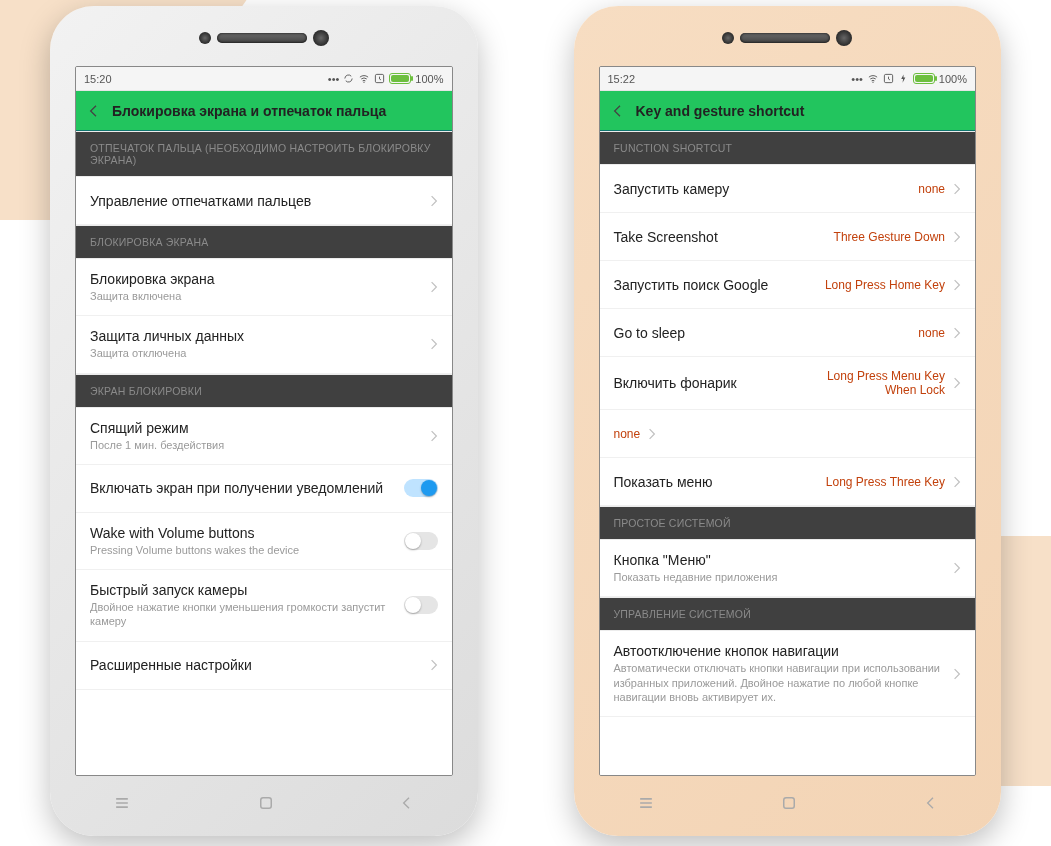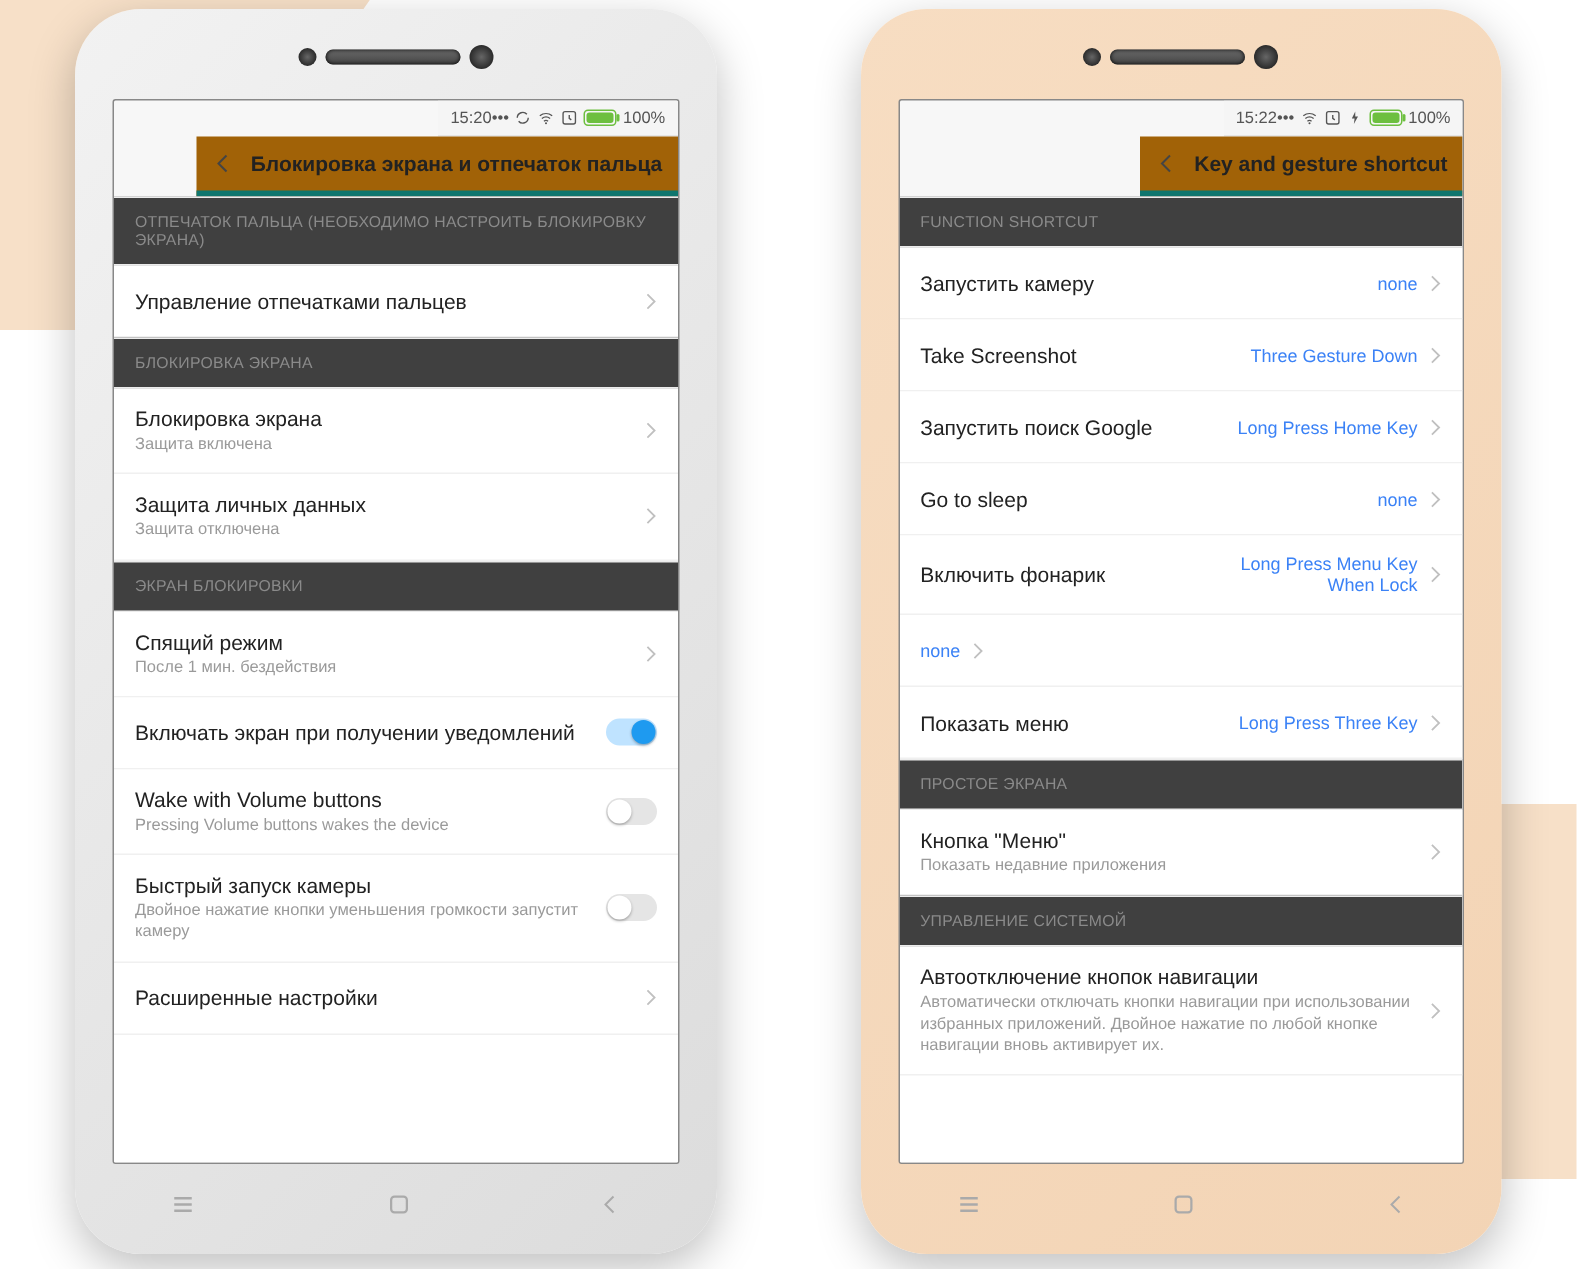--- a/index.html
+++ b/index.html
@@ -38,56 +38,55 @@
   .sensor-dot.big { width: 16px; height: 16px; }
   .softkeys { position:absolute; bottom: 18px; left:0; right:0; display:flex; justify-content:space-around; align-items:center; height:30px; color:#999; }
   .softkeys svg { stroke:#aaa; fill:none; stroke-width:2; }
   .screen {
     width: 100%; height: 100%;
     background: #f7f7f7;
     border: 1px solid #888;
     border-radius: 2px;
     display: flex; flex-direction: column;
     overflow: hidden;
-    align-items: flex-end;
   }
   .statusbar {
     height: 24px;
     background:#f5f5f5;
     border-bottom:1px solid #e5e5e5;
     display:flex; align-items:center;
     font-size:11px; color:#555;
     padding: 0 8px;
   }
   .statusbar .spacer { flex:1; }
   .statusbar .icons { display:flex; align-items:center; gap:4px; }
   .batt { width:22px; height:11px; border:1px solid #6dbf3f; border-radius:3px; position:relative; }
   .batt::after { content:""; position:absolute; right:-3px; top:2px; width:2px; height:5px; background:#6dbf3f; border-radius:1px; }
   .batt-fill { position:absolute; inset:1px; background:#6dbf3f; border-radius:2px; }
   .titlebar {
     height: 40px;
-    background:#a16207;
-    border-bottom:4px solid #0f766e;
+    background:#22c55e;
+    border-bottom:1px solid #0f766e;
     display:flex; align-items:center; gap:10px;
     padding: 0 10px;
     font-size:14px; font-weight:600; color:#222;
   }
   .titlebar .back { width:16px;height:16px; }
   .content { flex:1; background:#fff; overflow-y:hidden; }
   .section-hdr { font-size:10.5px; color:#8a8a8a; background:#404040; padding:10px 14px; border-top:1px solid #ececec; border-bottom:1px solid #ececec; letter-spacing:.2px; }
   .row {
     display:flex; align-items:center; padding:12px 14px;
     border-bottom:1px solid #f0f0f0;
     background:#fff;
     min-height:48px;
   }
   .row .labels { flex:1; min-width:0; }
   .row .title { font-size:14px; color:#222; }
   .row .sub   { font-size:11px; color:#9a9a9a; margin-top:2px; line-height:1.3; }
-  .row .value { font-size:12px; color:#3b82f6; text-align:right; max-width:150px; }
+  .row .value { font-size:12px; color:#c2410c; text-align:right; max-width:150px; }
   .row .chev  { margin-left:8px; }
   .toggle {
     width:34px; height:18px; border-radius:10px; background:#e5e5e5; position:relative; flex-shrink:0;
   }
   .toggle .knob { position:absolute; top:1px; left:1px; width:16px; height:16px; border-radius:50%; background:#fff; box-shadow:0 1px 2px rgba(0,0,0,.3); }
   .toggle.on { background:#bfe3ff; }
   .toggle.on .knob { left:17px; background:#1e9af0; }
   svg.chev-right { width:8px; height:12px; stroke:#c0c0c0; fill:none; stroke-width:2; }
 </style>
 </head>
@@ -311,21 +310,21 @@
           </div>
           <div class="row">
             <div class="labels">
               <div class="title">Показать меню</div>
             </div>
             <div class="value">Long Press Three Key</div>
             <svg class="chev-right chev" viewBox="0 0 12 20">
               <path d="M2 2l8 8-8 8"></path>
             </svg>
           </div>
-          <div class="section-hdr">ПРОСТОЕ ЭКРАНА</div>
+          <div class="section-hdr">ПРОСТОЕ СИСТЕМОЙ</div>
           <div class="row">
             <div class="labels">
               <div class="title">Кнопка "Меню"</div>
               <div class="sub">Показать недавние приложения</div>
             </div>
             <svg class="chev-right chev" viewBox="0 0 12 20">
               <path d="M2 2l8 8-8 8"></path>
             </svg>
           </div>
           <div class="section-hdr">УПРАВЛЕНИЕ СИСТЕМОЙ</div>

